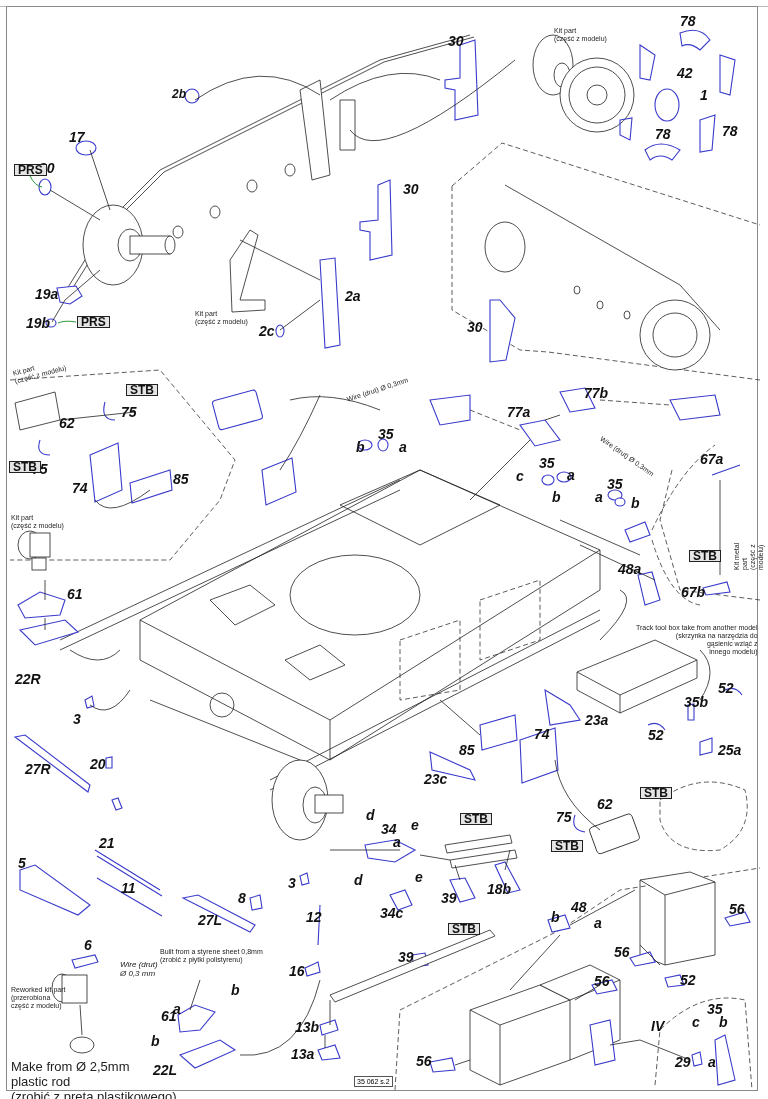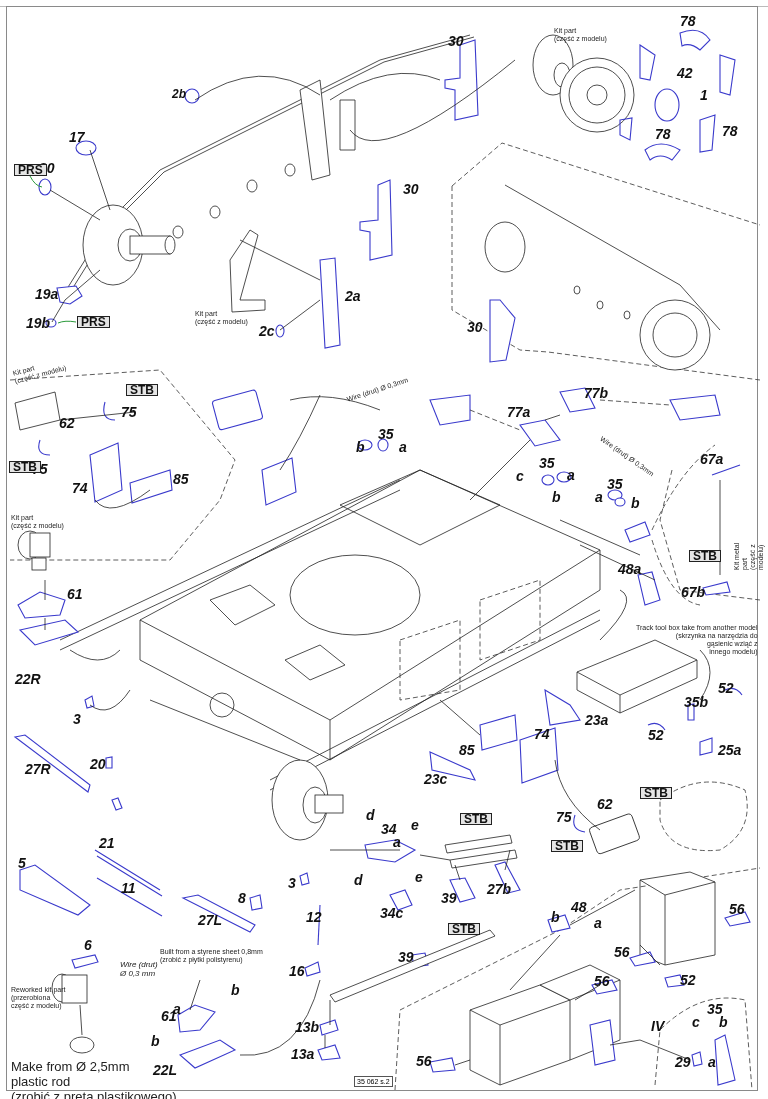--- a/index.html
+++ b/index.html
@@ -340,21 +340,21 @@
 <div class="lbl" style="left:597px;top:797px">62</div>
 
 <div class="lbl" style="left:381px;top:822px">34</div>
 <div class="lbl" style="left:366px;top:808px">d</div>
 <div class="lbl" style="left:411px;top:818px">e</div>
 <div class="lbl" style="left:393px;top:835px">a</div>
 <div class="lbl" style="left:354px;top:873px">d</div>
 <div class="lbl" style="left:415px;top:870px">e</div>
 <div class="lbl" style="left:380px;top:906px">34c</div>
 <div class="lbl" style="left:441px;top:891px">39</div>
-<div class="lbl" style="left:487px;top:882px">27b</div>
+<div class="lbl" style="left:487px;top:882px">18b</div>
 
 <div class="lbl" style="left:18px;top:856px">5</div>
 <div class="lbl" style="left:121px;top:881px">11</div>
 <div class="lbl" style="left:198px;top:913px">27L</div>
 <div class="lbl" style="left:238px;top:891px">8</div>
 <div class="lbl" style="left:288px;top:876px">3</div>
 <div class="lbl" style="left:306px;top:910px">12</div>
 <div class="lbl" style="left:289px;top:964px">16</div>
 
 <div class="lbl" style="left:84px;top:938px">6</div>

